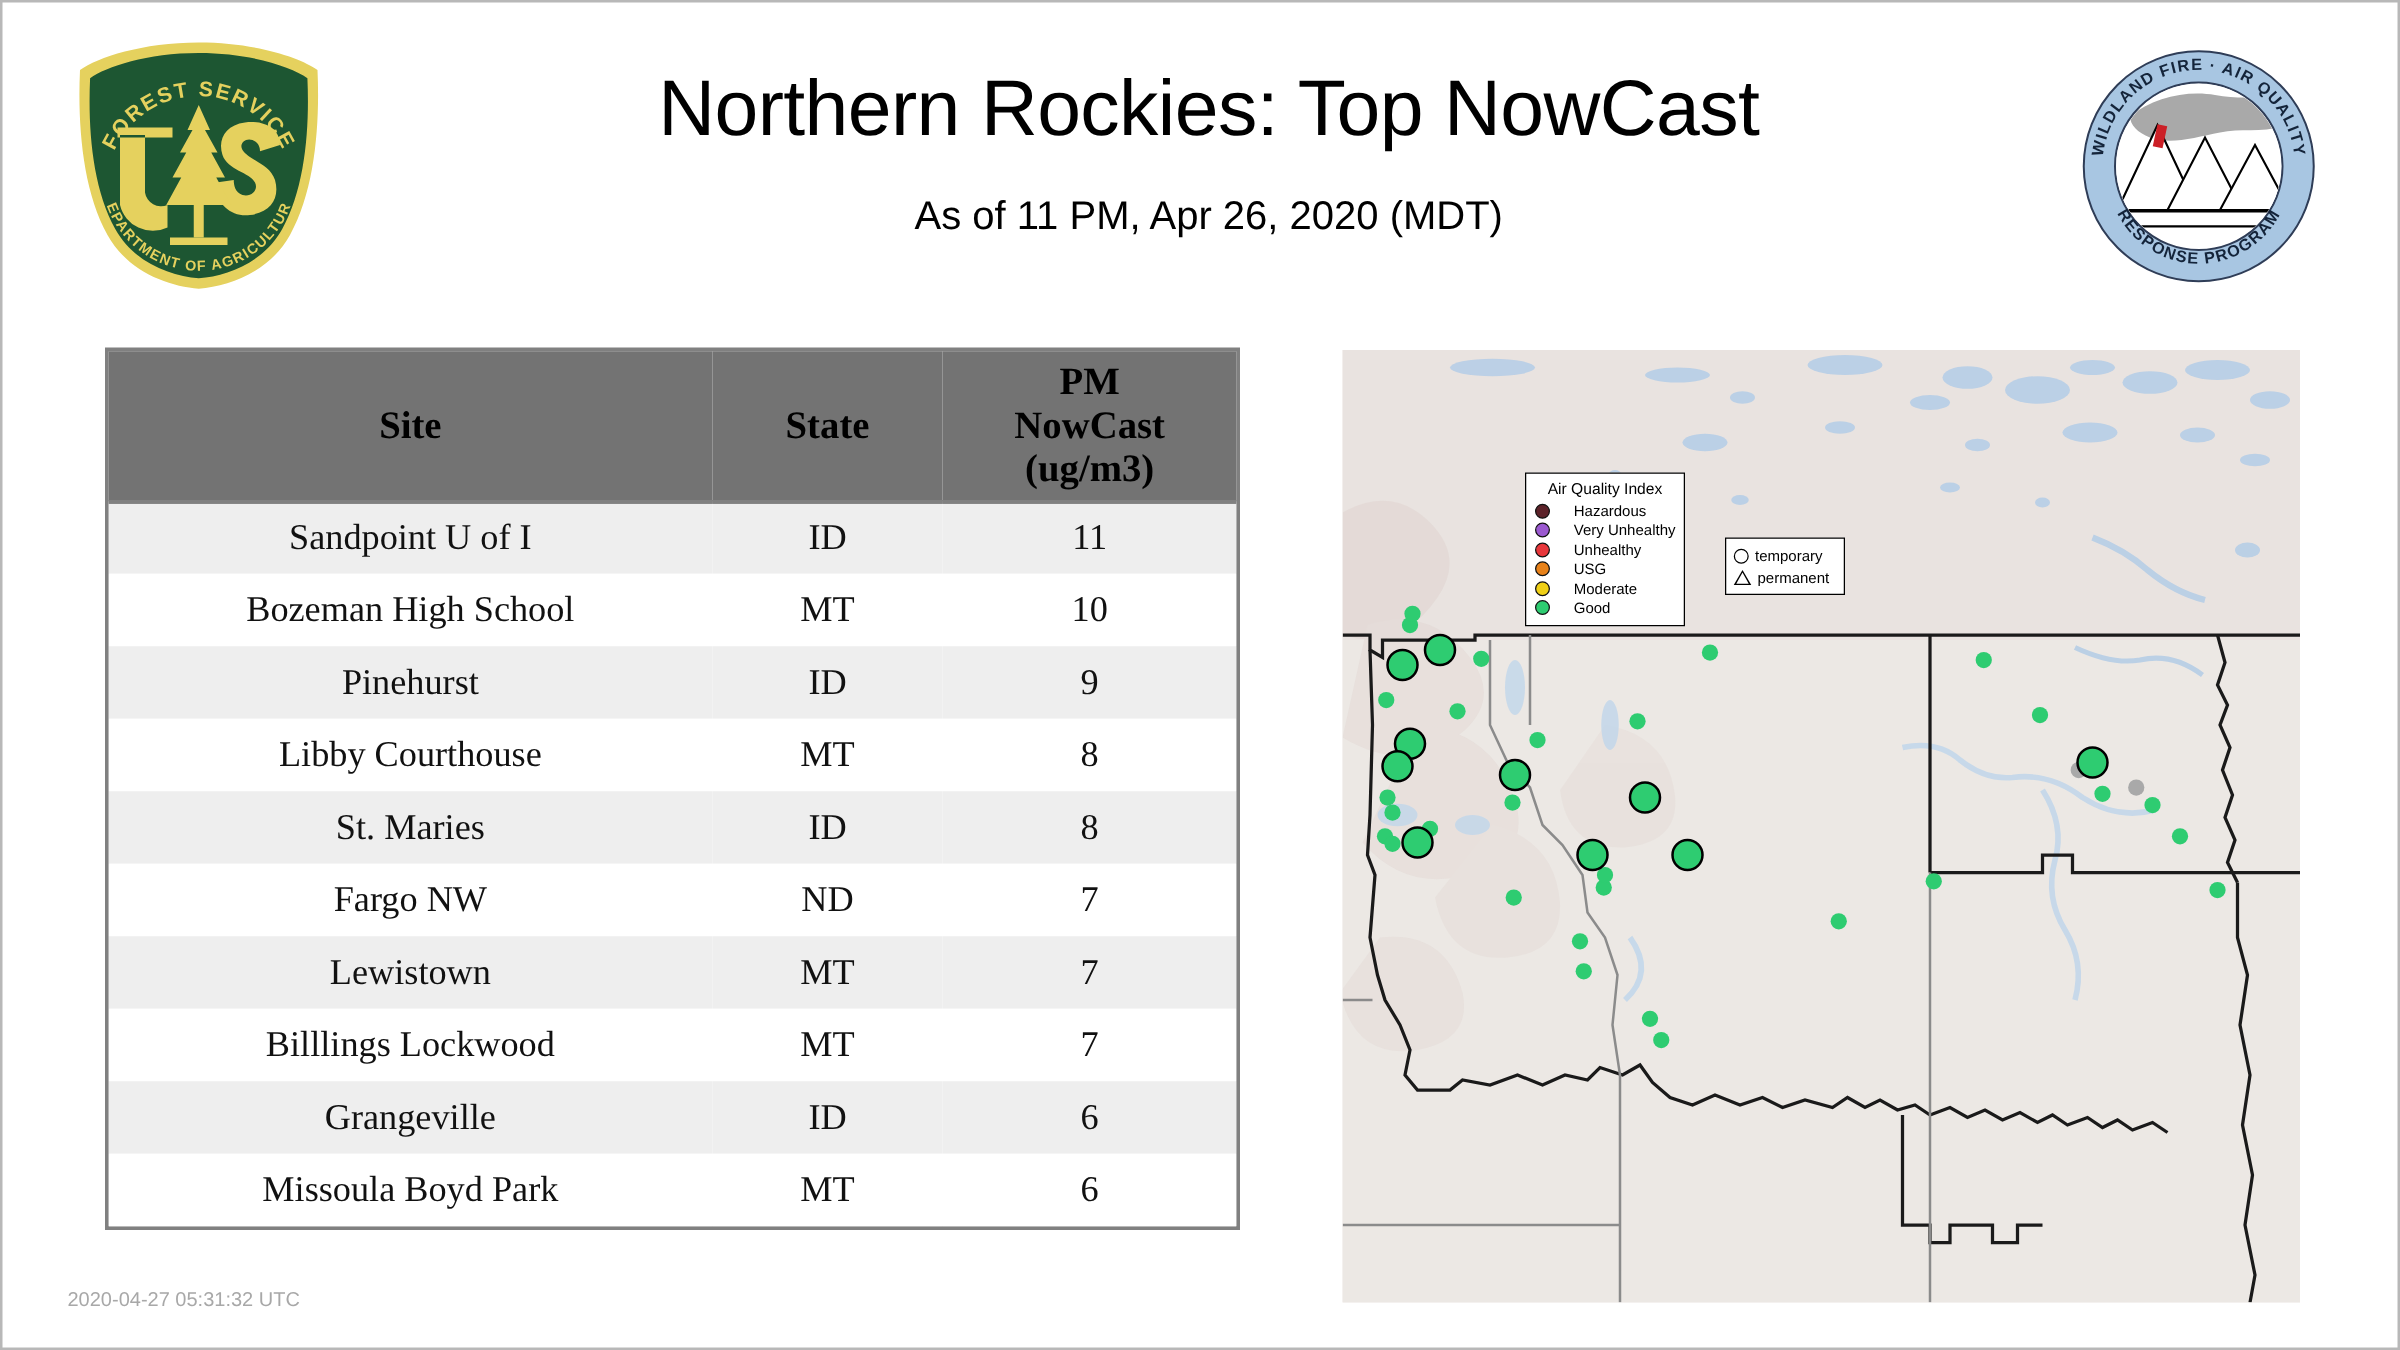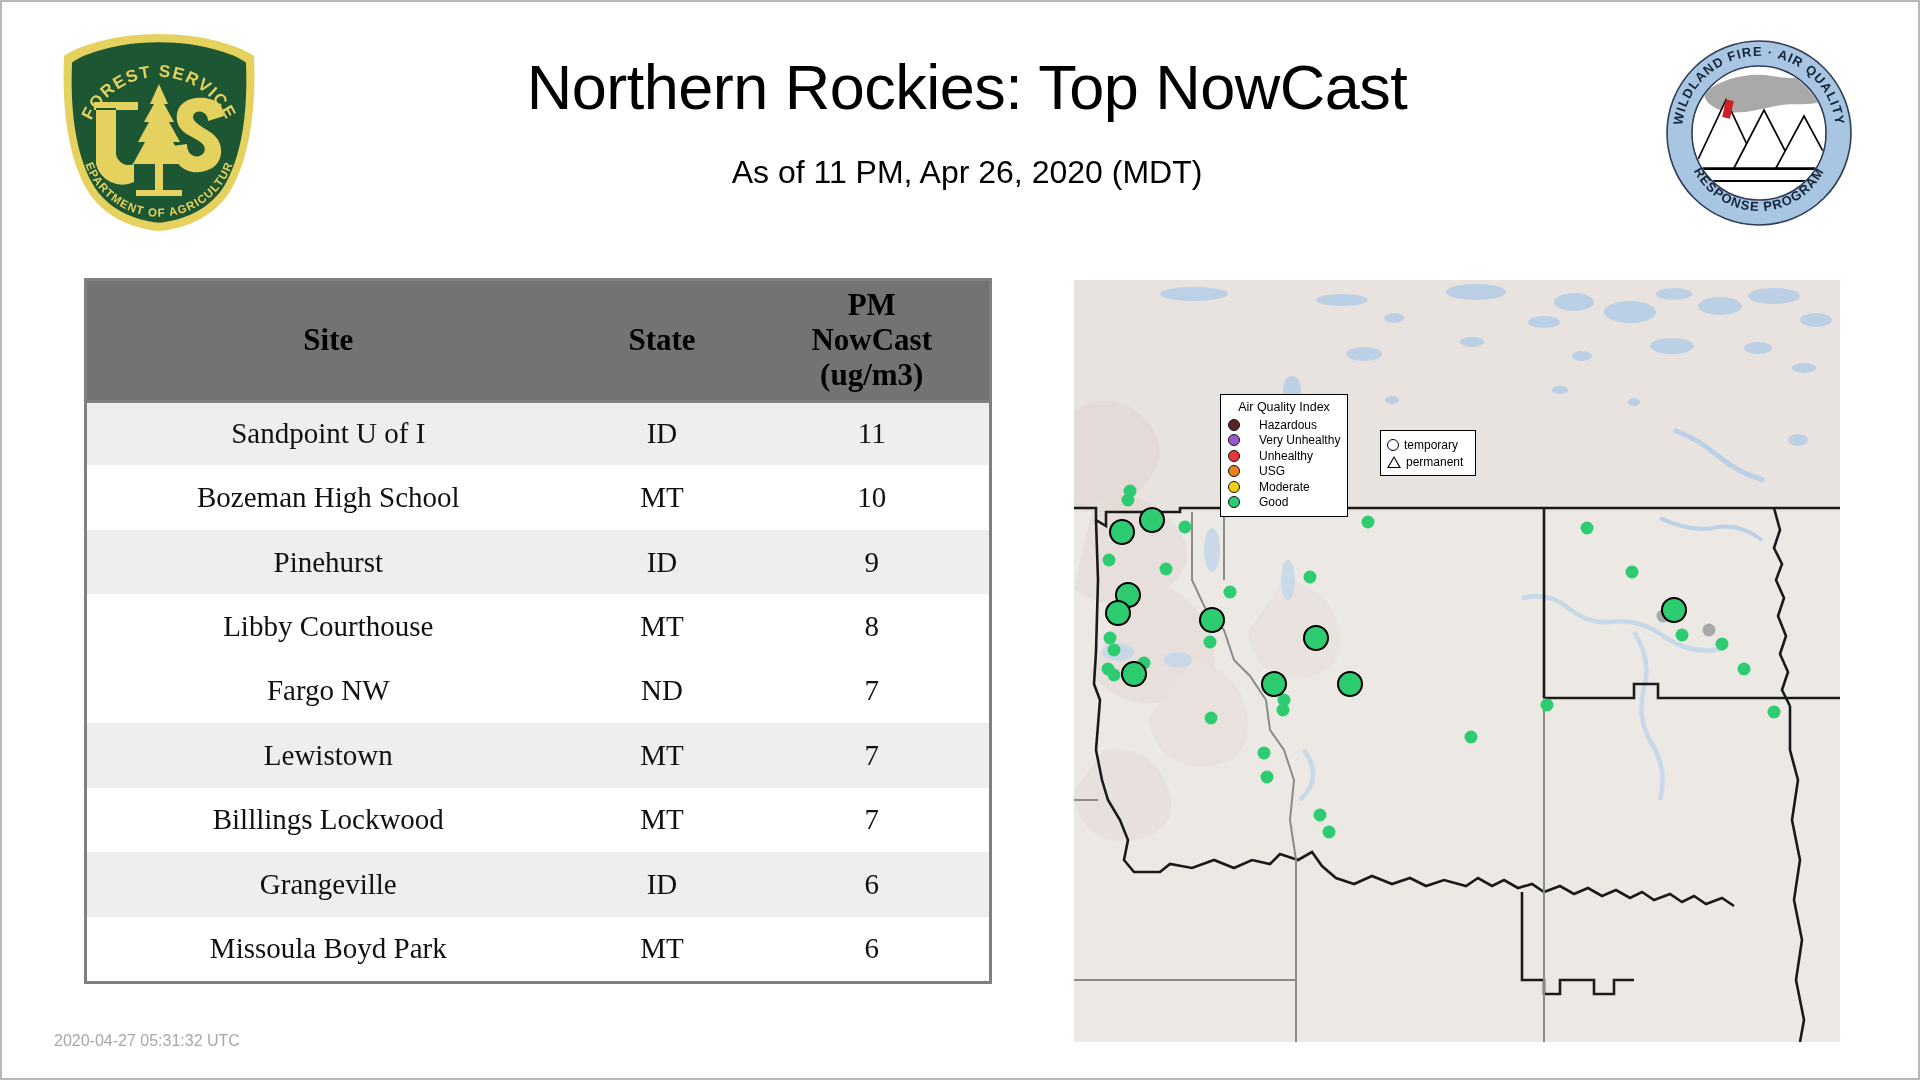--- a/index.html
+++ b/index.html
@@ -91,21 +91,21 @@
   }
   #map-terrain { position: absolute; inset: 0; }
   .legend-box {
     position: absolute;
     background: #ffffff;
     border: 1.6px solid #000;
     font-family: "Liberation Sans", sans-serif;
     color: #000;
   }
   #legend-aqi {
-    left: 146px; top: 98px; width: 128px; padding: 5px 7px 6px 7px; margin-top: 16px;
+    left: 146px; top: 98px; width: 128px; padding: 5px 7px 6px 7px;
   }
   #legend-aqi .legend-title {
     font-size: 12.5px; text-align: center; margin-bottom: 3px; white-space: nowrap;
   }
   .legend-row {
     display: flex; align-items: center; gap: 19px; height: 15.5px;
   }
   .legend-swatch {
     width: 12px; height: 12px; border-radius: 50%;
     border: 1.4px solid #111; flex: 0 0 auto;
@@ -255,20 +255,25 @@
           <td>10</td>
         </tr>
         <tr class="odd">
           <td>Pinehurst</td>
           <td>ID</td>
           <td>9</td>
         </tr>
         <tr class="even">
           <td>Libby Courthouse</td>
           <td>MT</td>
+          <td>8</td>
+        </tr>
+        <tr class="odd">
+          <td>St. Maries</td>
+          <td>ID</td>
           <td>8</td>
         </tr>
         <tr class="even">
           <td>Fargo NW</td>
           <td>ND</td>
           <td>7</td>
         </tr>
         <tr class="odd">
           <td>Lewistown</td>
           <td>MT</td>

